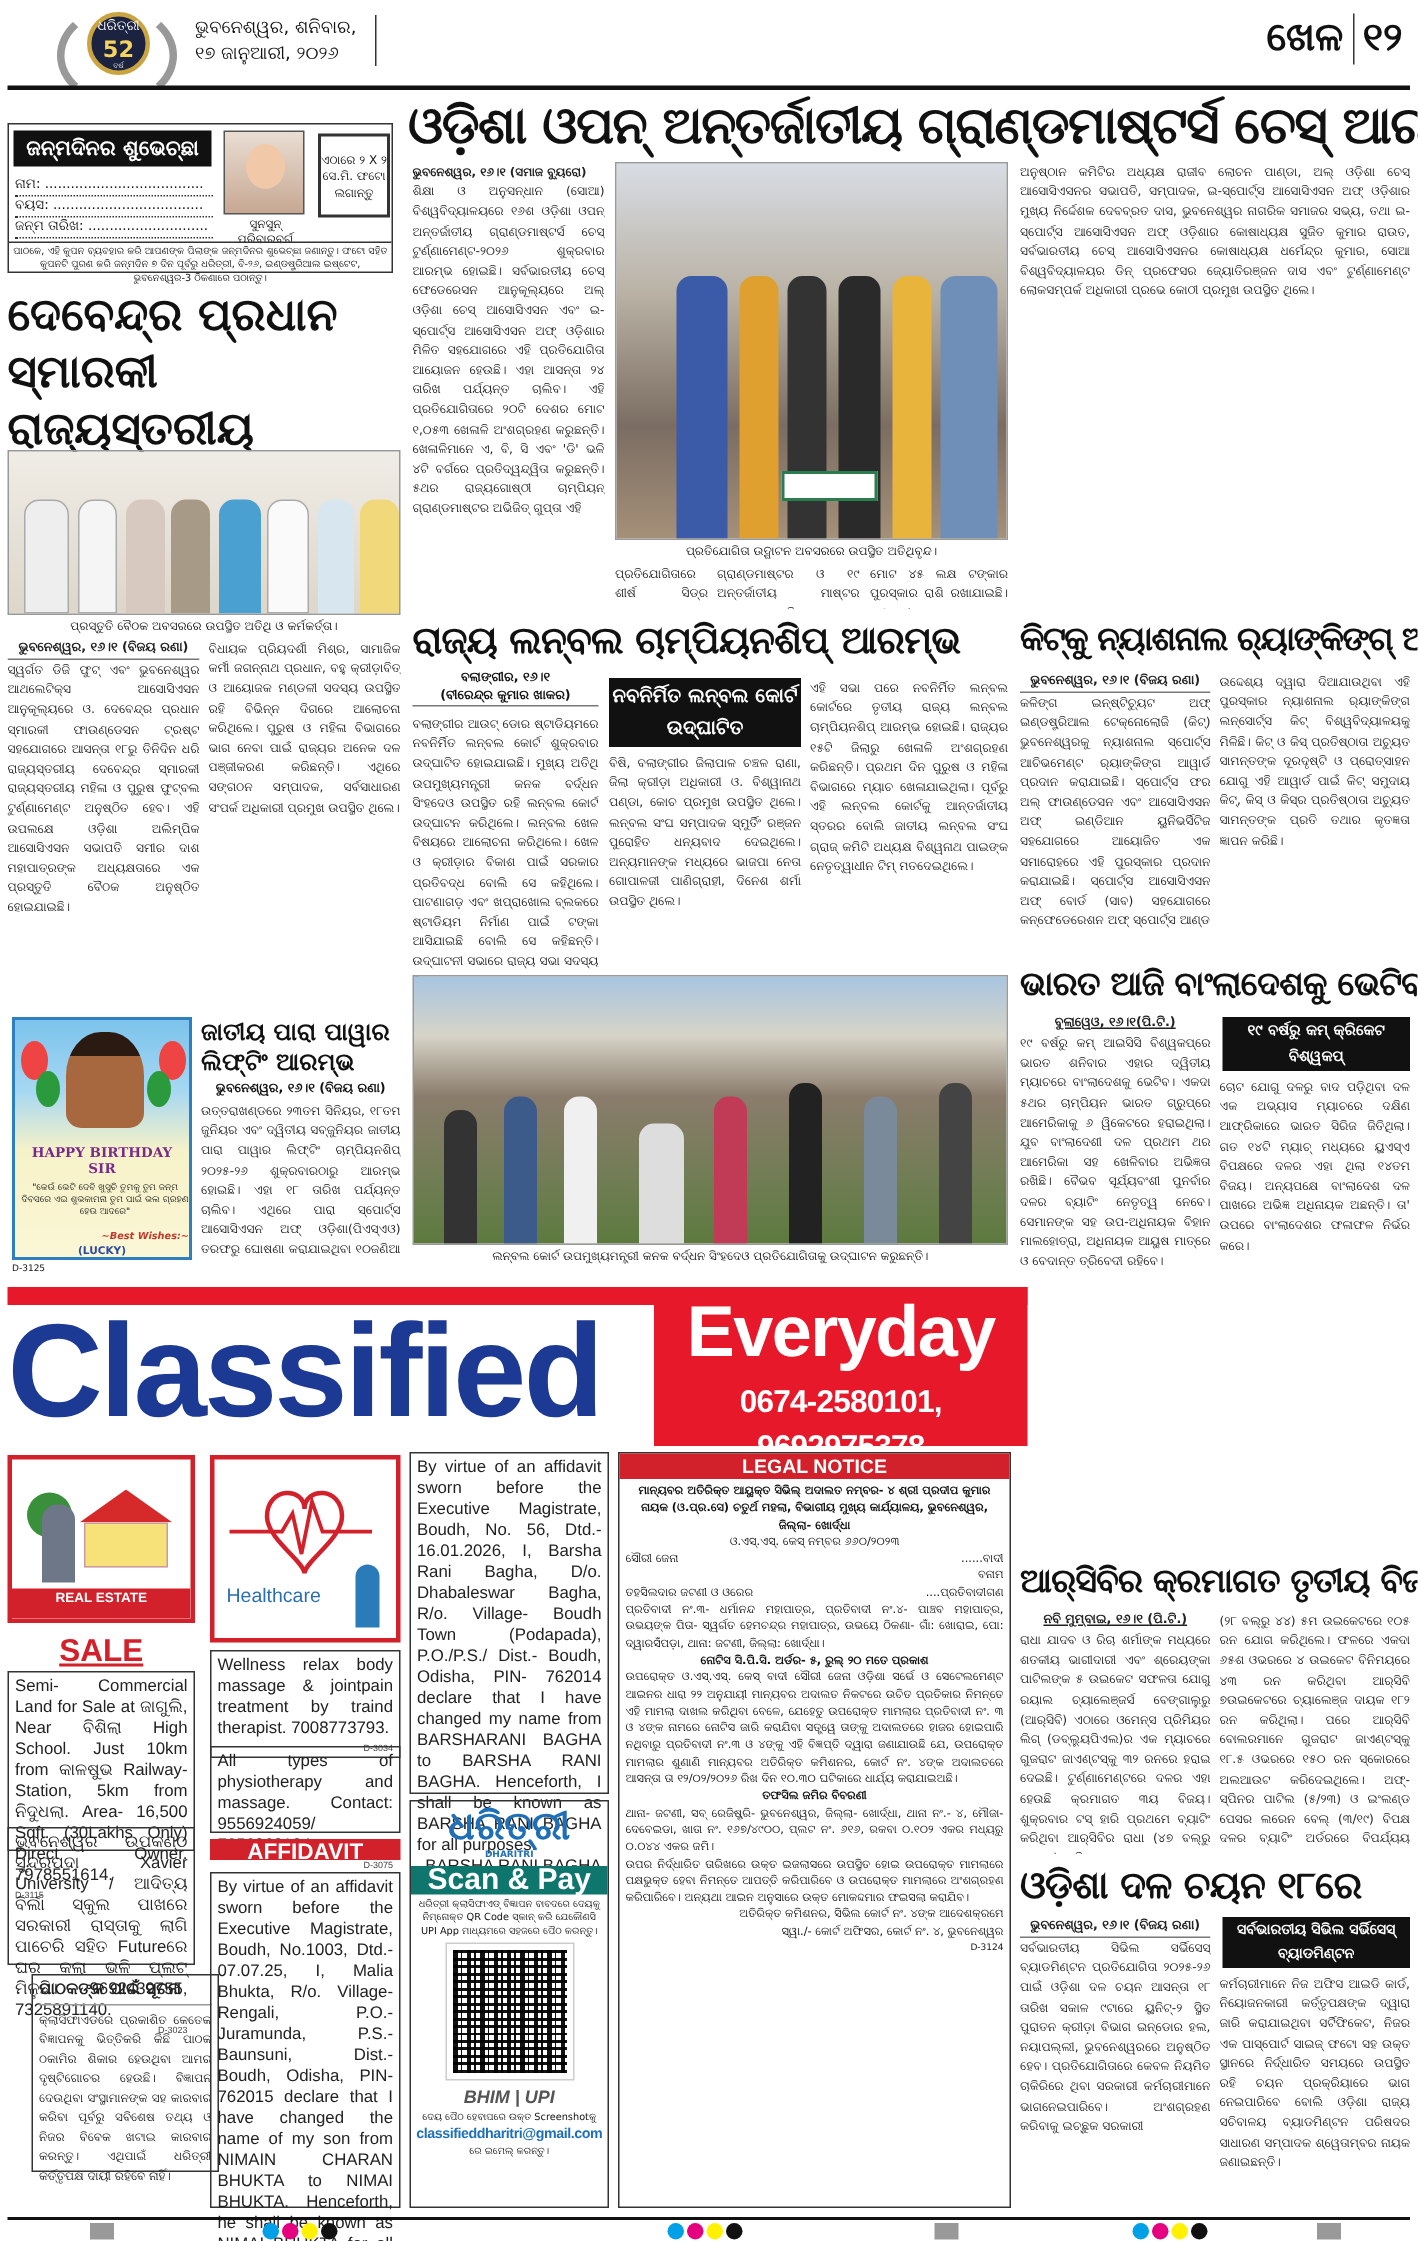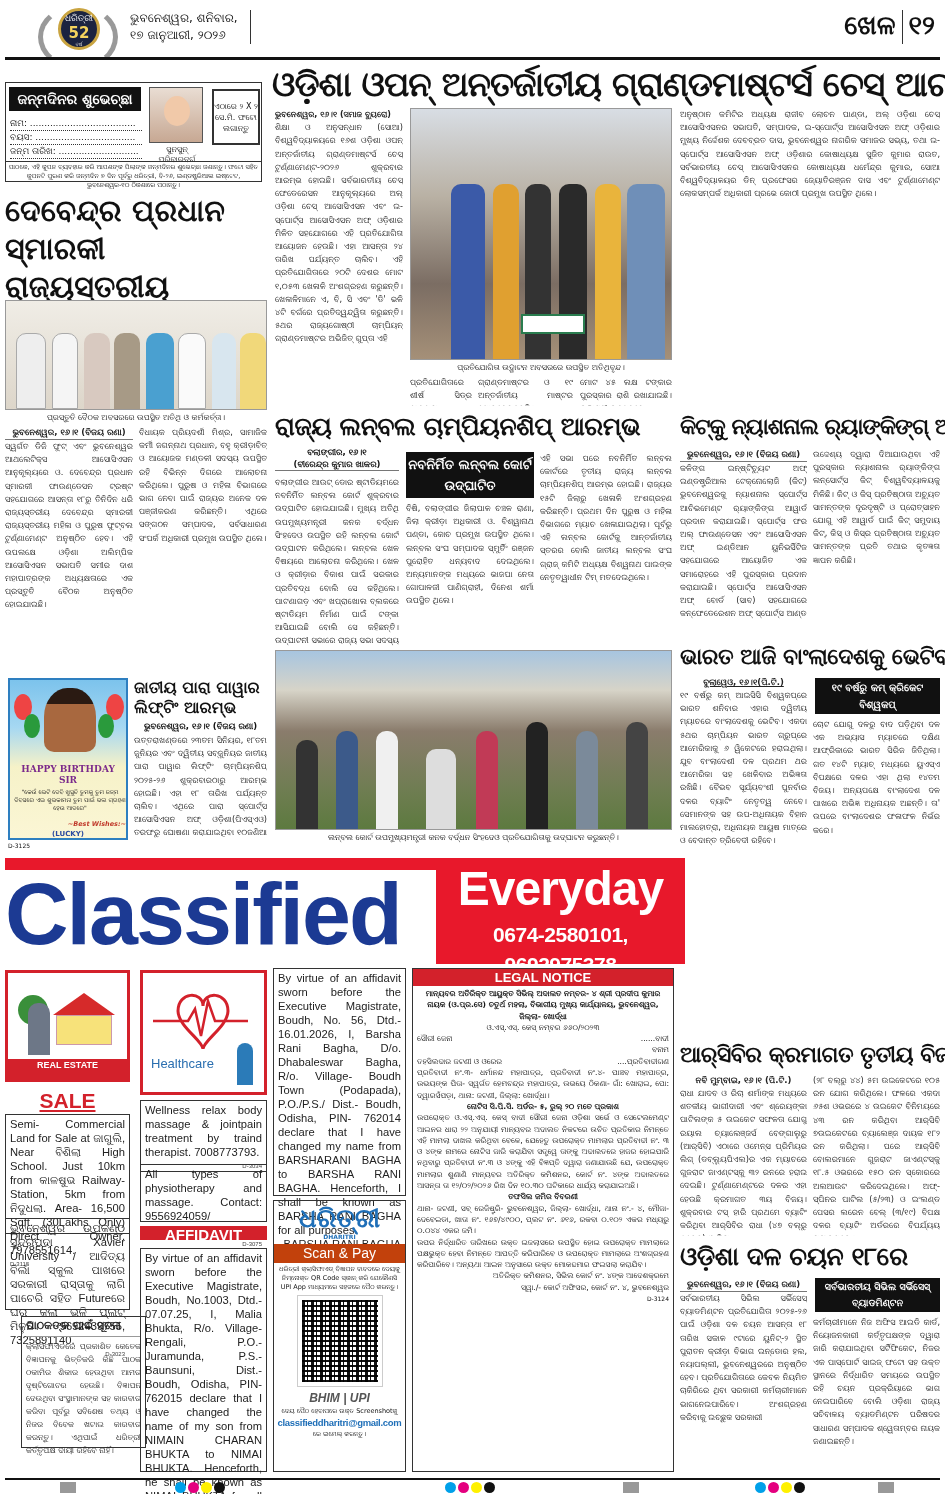--- a/index.html
+++ b/index.html
@@ -77,21 +77,21 @@
   <div class="title">ଜନ୍ମଦିନର ଶୁଭେଚ୍ଛା</div>
   <div class="fld" style="top:34px">ନାମ: .....................................</div>
   <div class="fld" style="top:48px">ବୟସ: ...................................</div>
   <div class="fld" style="top:62px">ଜନ୍ମ ତାରିଖ: ............................</div>
   <div class="photo"></div>
   <div class="cap">
     <div>ସୁନସୁନ୍</div>
     <div>ପରିବାରବର୍ଗ</div>
   </div>
   <div class="box">ଏଠାରେ ୨ X ୨ ସେ.ମି. ଫଟୋ ଲଗାନ୍ତୁ</div>
-  <div class="note">ପାଠକେ, ଏହି କୁପନ ବ୍ୟବହାର କରି ଆପଣଙ୍କ ପିଲାଙ୍କ ଜନ୍ମଦିନର ଶୁଭେଚ୍ଛା ଜଣାନ୍ତୁ। ଫଟୋ ସହିତ କୁପନଟି ପୁରଣ କରି ଜନ୍ମଦିନ ୭ ଦିନ ପୂର୍ବରୁ ଧରିତ୍ରୀ, ବି-୨୬, ଇଣ୍ଡଷ୍ଟ୍ରିଆଲ ଇଷ୍ଟେଟ, ଭୁବନେଶ୍ୱର-୧୦ ଠିକଣାରେ ପଠାନ୍ତୁ।</div>
+  <div class="note">ପାଠକେ, ଏହି କୁପନ ବ୍ୟବହାର କରି ଆପଣଙ୍କ ପିଲାଙ୍କ ଜନ୍ମଦିନର ଶୁଭେଚ୍ଛା ଜଣାନ୍ତୁ। ଫଟୋ ସହିତ କୁପନଟି ପୁରଣ କରି ଜନ୍ମଦିନ ୭ ଦିନ ପୂର୍ବରୁ ଧରିତ୍ରୀ, ବି-୨୬, ଇଣ୍ଡଷ୍ଟ୍ରିଆଲ ଇଷ୍ଟେଟ, ଭୁବନେଶ୍ୱର-3 ଠିକଣାରେ ପଠାନ୍ତୁ।</div>
 </div>
 
 <div class="abs h-main">ଓଡ଼ିଶା ଓପନ୍ ଅନ୍ତର୍ଜାତୀୟ ଗ୍ରାଣ୍ଡମାଷ୍ଟର୍ସ ଚେସ୍ ଆରମ୍ଭ</div>
 
 <div class="abs col" style="left:275px;top:108px;width:128px;height:280px">
   <div style="font-weight:bold;font-size:8px">ଭୁବନେଶ୍ୱର, ୧୬।୧ (ସମାଜ ବ୍ୟୁରୋ)</div>
   <div>ଶିକ୍ଷା ଓ ଅନୁସନ୍ଧାନ (ସୋଆ) ବିଶ୍ୱବିଦ୍ୟାଳୟରେ ୧୬ଶ ଓଡ଼ିଶା ଓପନ୍ ଅନ୍ତର୍ଜାତୀୟ ଗ୍ରାଣ୍ଡମାଷ୍ଟର୍ସ ଚେସ୍ ଟୁର୍ଣ୍ଣାମେଣ୍ଟ-୨୦୨୬ ଶୁକ୍ରବାର ଆରମ୍ଭ ହୋଇଛି। ସର୍ବଭାରତୀୟ ଚେସ୍ ଫେଡେରେସନ ଆନୁକୂଲ୍ୟରେ ଅଲ୍ ଓଡ଼ିଶା ଚେସ୍ ଆସୋସିଏସନ ଏବଂ ଇ-ସ୍ପୋର୍ଟ୍ସ ଆସୋସିଏସନ ଅଫ୍ ଓଡ଼ିଶାର ମିଳିତ ସହଯୋଗରେ ଏହି ପ୍ରତିଯୋଗିତା ଆୟୋଜନ ହେଉଛି। ଏହା ଆସନ୍ତା ୨୪ ତାରିଖ ପର୍ଯ୍ୟନ୍ତ ଚାଲିବ। ଏହି ପ୍ରତିଯୋଗିତାରେ ୨୦ଟି ଦେଶର ମୋଟ ୧,୦୫୩ ଖେଳାଳି ଅଂଶଗ୍ରହଣ କରୁଛନ୍ତି। ଖେଳାଳିମାନେ ଏ, ବି, ସି ଏବଂ 'ଡି' ଭଳି ୪ଟି ବର୍ଗରେ ପ୍ରତିଦ୍ୱନ୍ଦ୍ୱିତା କରୁଛନ୍ତି। ୫ଥର ରାଜ୍ୟଗୋଷ୍ଠୀ ଚାମ୍ପିୟନ୍ ଗ୍ରାଣ୍ଡମାଷ୍ଟର ଅଭିଜିତ୍ ଗୁପ୍ତା ଏହି</div>
 </div>
 <div class="abs photo-box" style="left:410px;top:108px;width:262px;height:252px;background:linear-gradient(180deg,#d8dde4 0%,#b9b1a4 35%,#7b6d63 70%,#a59078 100%)">
   <div class="people" style="left:40px;background:#3b5aa8;width:34px"></div>
@@ -177,21 +177,21 @@
 <div class="abs h2" style="left:680px;top:640px;width:262px;font-size:22px">ଭାରତ ଆଜି ବାଂଲାଦେଶକୁ ଭେଟିବ</div>
 <div class="abs col" style="left:680px;top:676px;width:127px;height:360px">
   <div class="dl" style="border:none;text-decoration:underline">ବୁଲାୱେଓ, ୧୬।୧(ପି.ଟି.)</div>
   <div>୧୯ ବର୍ଷରୁ କମ୍ ଆଇସିସି ବିଶ୍ୱକପ୍‌ରେ ଭାରତ ଶନିବାର ଏହାର ଦ୍ୱିତୀୟ ମ୍ୟାଚରେ ବାଂଲାଦେଶକୁ ଭେଟିବ। ଏକଦା ୫ଥର ଚାମ୍ପିୟନ ଭାରତ ଗ୍ରୁପ୍‌ରେ ଆମେରିକାକୁ ୬ ୱିକେଟରେ ହରାଇଥିଲା। ଯୁବ ବାଂଲାଦେଶୀ ଦଳ ପ୍ରଥମ ଥର ଆମେରିକା ସହ ଖେଳିବାର ଅଭିଜ୍ଞତା ରଖିଛି। ବୈଭବ ସୂର୍ଯ୍ୟବଂଶୀ ପୁନର୍ବାର ଦଳର ବ୍ୟାଟିଂ ନେତୃତ୍ୱ ନେବେ। ସେମାନଙ୍କ ସହ ଉପ-ଅଧିନାୟକ ବିହାନ ମାଲହୋତ୍ରା, ଅଧିନାୟକ ଆୟୁଷ ମାତ୍ରେ ଓ ବେଦାନ୍ତ ତ୍ରିବେଦୀ ରହିବେ।</div>
 </div>
 <div class="abs blackbox" style="left:815px;top:678px;width:125px;height:36px;font-size:10px;line-height:17px;padding-top:1px">୧୯ ବର୍ଷରୁ କମ୍ କ୍ରିକେଟ ବିଶ୍ୱକପ୍</div>
 <div class="abs col" style="left:813px;top:718px;width:127px;height:318px">ଚୋଟ ଯୋଗୁ ଦଳରୁ ବାଦ ପଡ଼ିଥିବା ଦଳ ଏକ ଅଭ୍ୟାସ ମ୍ୟାଚରେ ଦକ୍ଷିଣ ଆଫ୍ରିକାରେ ଭାରତ ସିରିଜ ଜିତିଥିଲା। ଗତ ୧୪ଟି ମ୍ୟାଚ୍ ମଧ୍ୟରେ ୟୁଏସ୍‌ଏ ବିପକ୍ଷରେ ଦଳର ଏହା ଥିଲା ୧୪ତମ ବିଜୟ। ଅନ୍ୟପକ୍ଷେ ବାଂଲାଦେଶ ଦଳ ପାଖରେ ଅଭିଜ୍ଞ ଅଧିନାୟକ ଅଛନ୍ତି। ତା' ଉପରେ ବାଂଲାଦେଶର ଫଳାଫଳ ନିର୍ଭର କରେ।</div>
 
 <div class="abs h2" style="left:680px;top:1038px;width:262px;font-size:22px">ଆର୍‌ସିବିର କ୍ରମାଗତ ତୃତୀୟ ବିଜୟ</div>
 <div class="abs col" style="left:680px;top:1074px;width:127px;height:162px">
-  <div class="dl" style="border:none;">ନବି ମୁମ୍ବାଇ, ୧୬।୧ (ପି.ଟି.)</div>
+  <div class="dl" style="border:none;text-decoration:underline">ନବି ମୁମ୍ବାଇ, ୧୬।୧ (ପି.ଟି.)</div>
   <div>ରାଧା ଯାଦବ ଓ ରିଚା ଶର୍ମାଙ୍କ ମଧ୍ୟରେ ଶତକୀୟ ଭାଗୀଦାରୀ ଏବଂ ଶ୍ରେୟଙ୍କା ପାଟିଲଙ୍କ ୫ ଉଇକେଟ ସଫଳତା ଯୋଗୁ ରୟାଲ ଚ୍ୟାଲେଞ୍ଜର୍ସ ବେଙ୍ଗାଲୁରୁ (ଆର୍‌ସିବି) ଏଠାରେ ଓମେନ୍ସ ପ୍ରିମିୟର ଲିଗ୍ (ଡବ୍ଲ୍ୟୁପିଏଲ)ର ଏକ ମ୍ୟାଚରେ ଗୁଜରାଟ ଜାଏଣ୍ଟସ୍‌କୁ ୩୨ ରନରେ ହରାଇ ଦେଇଛି। ଟୁର୍ଣ୍ଣାମେଣ୍ଟରେ ଦଳର ଏହା ହେଉଛି କ୍ରମାଗତ ୩ୟ ବିଜୟ। ଶୁକ୍ରବାର ଟସ୍ ହାରି ପ୍ରଥମେ ବ୍ୟାଟିଂ କରିଥିବା ଆର୍‌ସିବିର ରାଧା (୪୭ ବଲ୍‌ରୁ ୬୬ରନ) ଓ ରିଚା</div>
 </div>
 <div class="abs col" style="left:813px;top:1074px;width:127px;height:162px">(୨୮ ବଲ୍‌ରୁ ୪୪) ୫ମ ଉଇକେଟରେ ୧୦୫ ରନ ଯୋଗ କରିଥିଲେ। ଫଳରେ ଏକଦା ୬୫ଶ ଓଭରରେ ୪ ଉଇକେଟ ବିନିମୟରେ ୪୩ ରନ କରିଥିବା ଆର୍‌ସିବି ୭ଉଇକେଟରେ ଚ୍ୟାଲେଞ୍ଜ ଦାୟକ ୧୮୨ ରନ କରିଥିଲା। ପରେ ଆର୍‌ସିବି ବୋଲରମାନେ ଗୁଜରାଟ ଜାଏଣ୍ଟସ୍‌କୁ ୧୮.୫ ଓଭରରେ ୧୫୦ ରନ ସ୍କୋରରେ ଅଲଆଉଟ କରିଦେଇଥିଲେ। ଅଫ୍-ସ୍ପିନର ପାଟିଲ (୫/୨୩) ଓ ଇଂଲଣ୍ଡ ପେସର ଲରେନ ବେଲ୍ (୩/୧୯) ବିପକ୍ଷ ଦଳର ବ୍ୟାଟିଂ ଅର୍ଡରରେ ବିପର୍ଯ୍ୟୟ ଘଟାଇଥିଲେ।</div>
 
 <div class="abs h2" style="left:680px;top:1240px;width:262px;font-size:25px">ଓଡ଼ିଶା ଦଳ ଚୟନ ୧୮ରେ</div>
 <div class="abs col" style="left:680px;top:1278px;width:127px;height:200px">
   <div class="dl">ଭୁବନେଶ୍ୱର, ୧୬।୧ (ବିଜୟ ରଣା)</div>
   <div>ସର୍ବଭାରତୀୟ ସିଭିଲ ସର୍ଭିସେସ୍ ବ୍ୟାଡମିଣ୍ଟନ ପ୍ରତିଯୋଗିତା ୨୦୨୫-୨୬ ପାଇଁ ଓଡ଼ିଶା ଦଳ ଚୟନ ଆସନ୍ତା ୧୮ ତାରିଖ ସକାଳ ୯ଟାରେ ୟୁନିଟ୍-୨ ସ୍ଥିତ ପୁରାତନ କ୍ରୀଡ଼ା ବିଭାଗ ଇନ୍‌ଡୋର ହଲ, ନୟାପଲ୍ଲୀ, ଭୁବନେଶ୍ୱରରେ ଅନୁଷ୍ଠିତ ହେବ। ପ୍ରତିଯୋଗିତାରେ କେବଳ ନିୟମିତ ଚାକିରିରେ ଥିବା ସରକାରୀ କର୍ମଚାରୀମାନେ ଭାଗନେଇପାରିବେ। ଅଂଶଗ୍ରହଣ କରିବାକୁ ଇଚ୍ଛୁକ ସରକାରୀ</div>
 </div>
 <div class="abs blackbox" style="left:815px;top:1278px;width:125px;height:34px;font-size:9.5px;line-height:16px;padding-top:1px">ସର୍ବଭାରତୀୟ ସିଭିଲ ସର୍ଭିସେସ୍ ବ୍ୟାଡମିଣ୍ଟନ</div>
@@ -250,21 +250,21 @@
 
 <div class="abs ad" style="left:273px;top:968px;width:133px;height:228px">
   <span>By virtue of an affidavit sworn before the Executive Magistrate, Boudh, No. 56, Dtd.- 16.01.2026, I, Barsha Rani Bagha, D/o. Dhabaleswar Bagha, R/o. Village- Boudh Town (Podapada), P.O./P.S./ Dist.- Boudh, Odisha, PIN- 762014 declare that I have changed my name from BARSHARANI BAGHA to BARSHA RANI BAGHA. Henceforth, I shall be known as BARSHA RANI BAGHA for all purposes.</span>
   <div style="text-align:right">BARSHA RANI BAGHA</div>
   <span class="code">D-3124</span>
 </div>
 
 <div class="abs" style="left:273px;top:1200px;width:133px;height:272px;border:1px solid #333;text-align:center">
   <div style="color:#1f6fb8;font-size:26px;font-weight:bold;line-height:30px;margin-top:2px">ଧରିତ୍ରୀ</div>
   <div style="font-size:6px;font-weight:bold;color:#1f6fb8">DHARITRI</div>
-  <div style="background:#c2410c;color:#fff;font-family:'Liberation Sans',sans-serif;font-weight:normal;font-size:14px;line-height:19px;margin:2px 0">Scan &amp; Pay</div>
+  <div style="background:#0f766e;color:#fff;font-family:'Liberation Sans',sans-serif;font-weight:bold;font-size:20px;line-height:19px;margin:2px 0">Scan &amp; Pay</div>
   <div style="font-size:6.5px;line-height:9px;padding:0 3px">ଧରିତ୍ରୀ କ୍ଲାସିଫାଏଡ୍ ବିଜ୍ଞାପନ ବାବଦରେ ଦେୟକୁ ନିମ୍ନୋକ୍ତ QR Code ସ୍କାନ୍ କରି ଯେକୌଣସି UPI App ମାଧ୍ୟମରେ ସହଜରେ ପୈଠ କରନ୍ତୁ।</div>
   <div class="qr" style="width:84px;height:90px;margin:4px auto;border:4px solid #fff;outline:1px solid #ccc"></div>
   <div style="font-family:'Liberation Sans',sans-serif;font-style:italic;font-weight:bold;font-size:12px;color:#555">BHIM | UPI</div>
   <div style="font-size:6.5px;line-height:9px">ଦେୟ ପୈଠ ହେବାପରେ ଉକ୍ତ Screenshotକୁ</div>
   <div style="font-family:'Liberation Sans',sans-serif;font-weight:bold;font-size:9.5px;color:#1f6fb8;letter-spacing:-0.3px">classifieddharitri@gmail.com</div>
   <div style="font-size:6.5px">ରେ ଇମେଲ୍ କରନ୍ତୁ।</div>
 </div>
 
 <div class="abs" style="left:412px;top:968px;width:262px;height:504px;border:1px solid #333;font-size:7.6px;line-height:11.3px">
   <div class="redlabel" style="font-size:13px;line-height:17px">LEGAL NOTICE</div>

